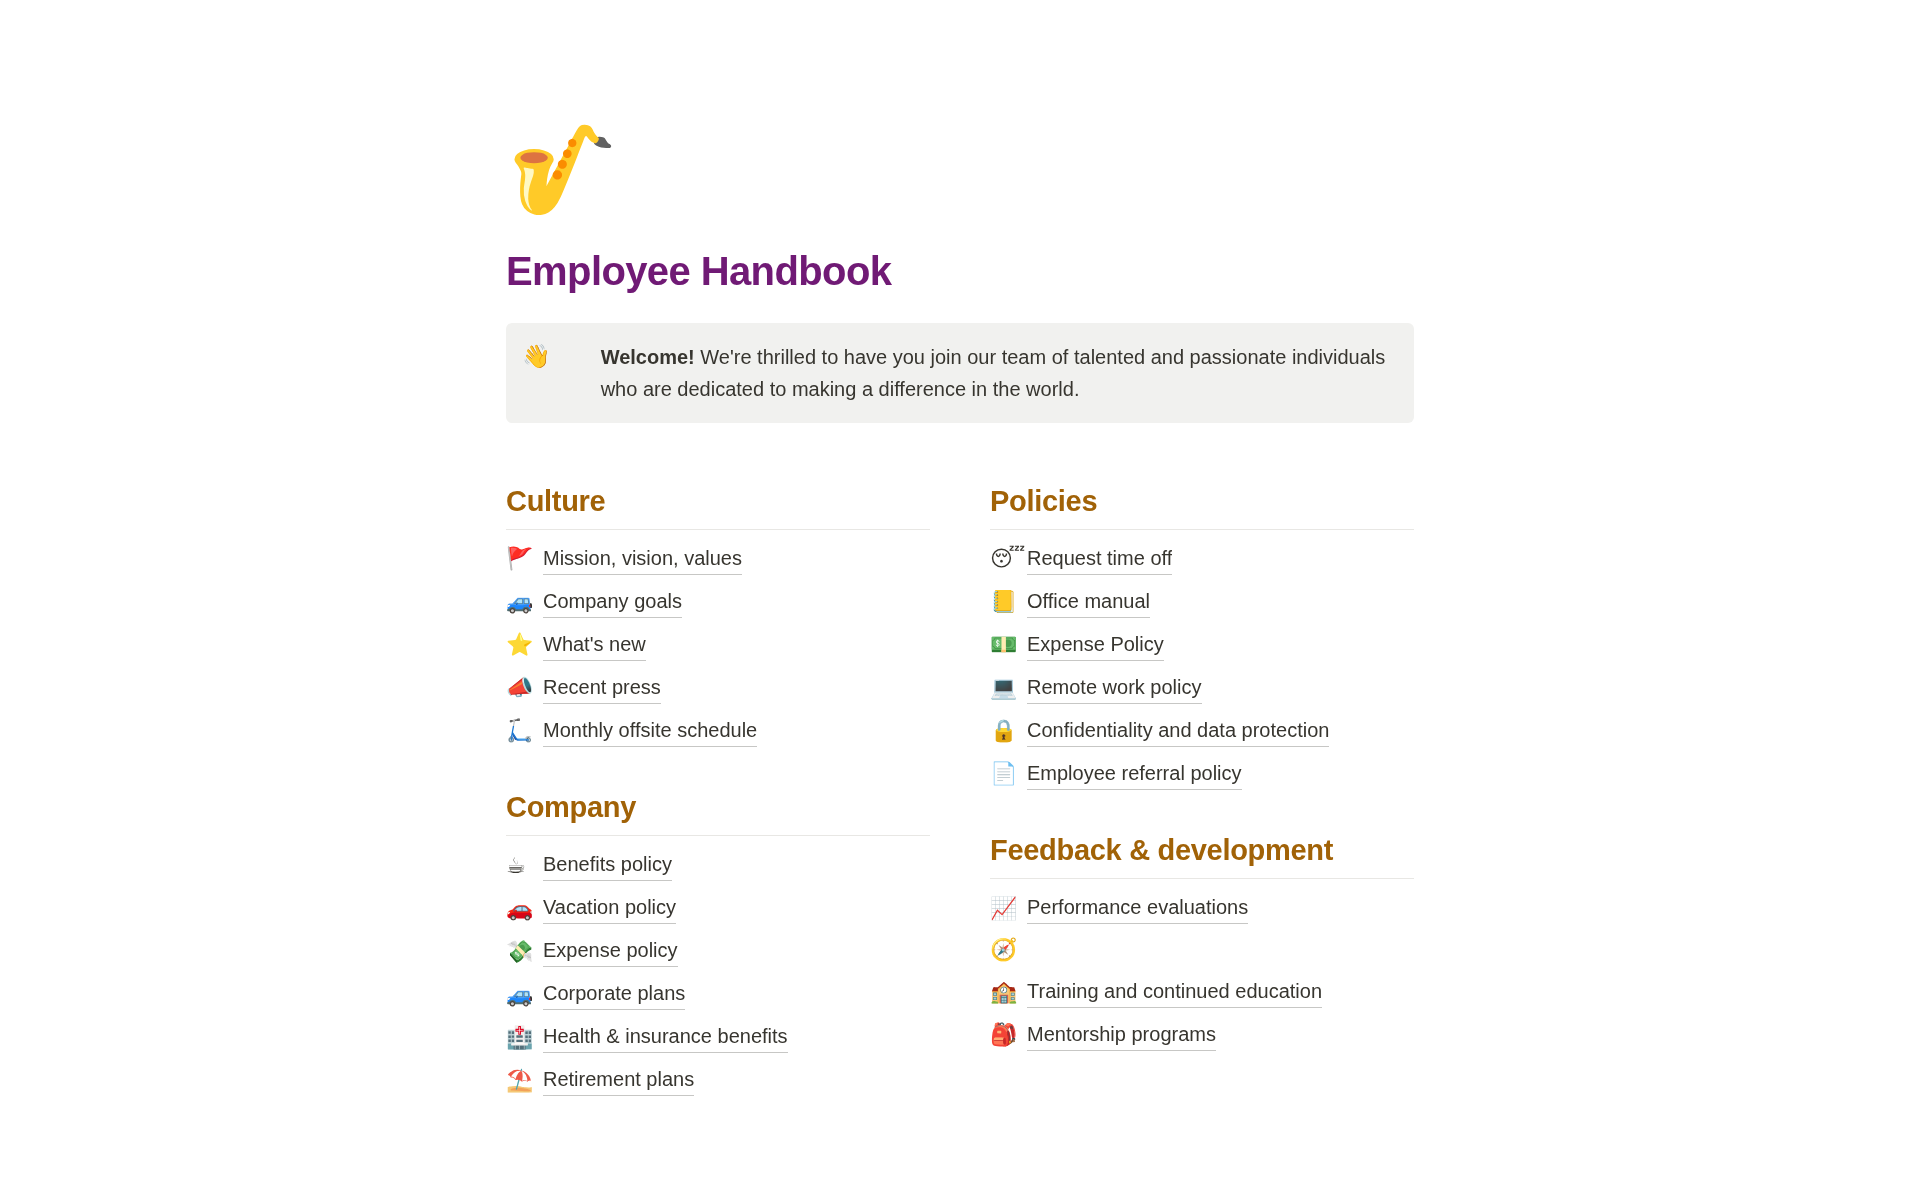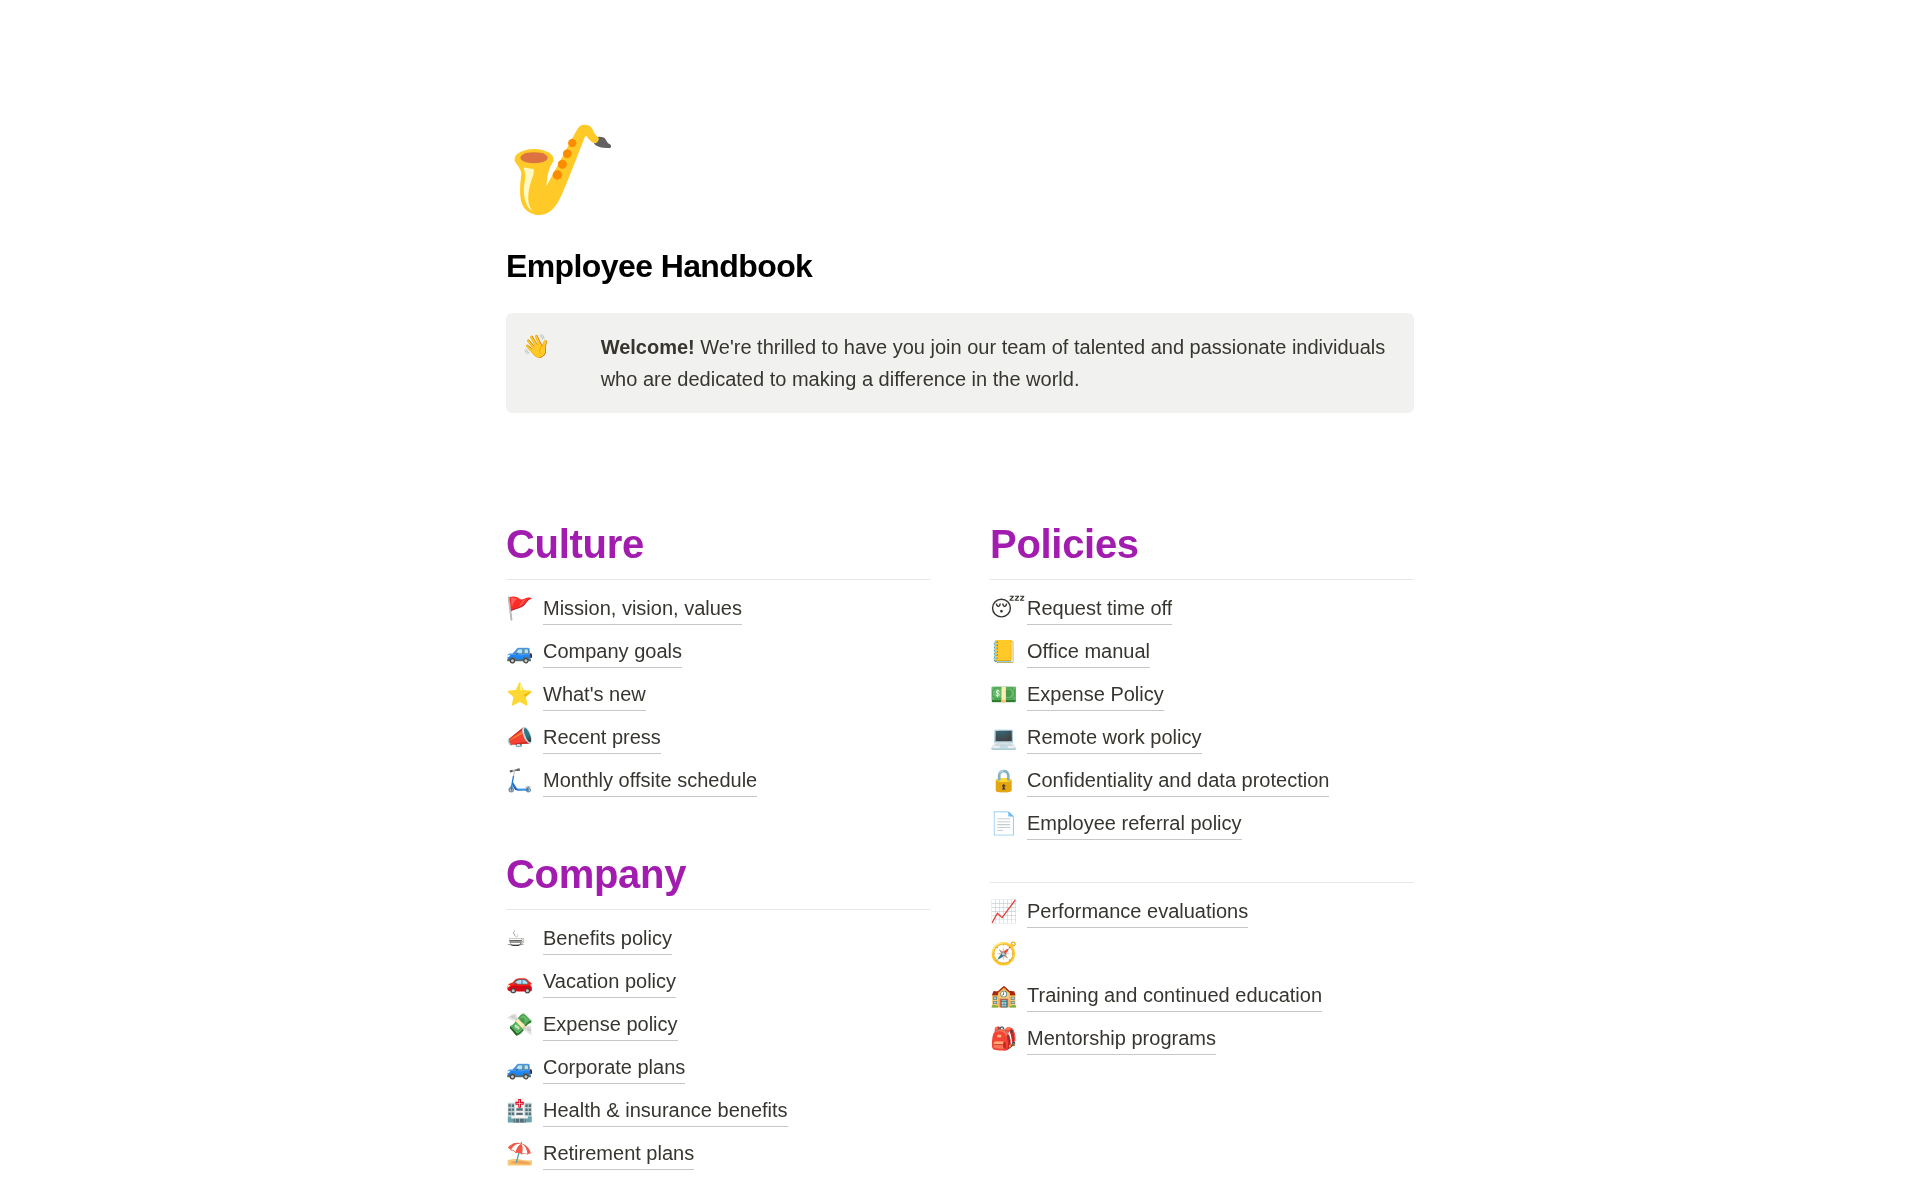--- a/index.html
+++ b/index.html
@@ -19,25 +19,25 @@
   .page-icon {
     font-size: 88px;
     line-height: 1.1;
     margin-left: 2px;
     display: inline-block;
     cursor: pointer;
   }
 
   .page-title {
     margin-top: 28px;
-    font-size: 32px;
+    font-size: 40px;
     line-height: 1.2;
     font-weight: 700;
     letter-spacing: -0.6px;
-    color: #000000;
+    color: #701a75;
   }
 
   .callout {
     margin-top: 28px;
     background: #f1f1ef;
     border-radius: 6px;
     padding: 18px 24px 18px 16px;
     display: flex;
     align-items: flex-start;
     gap: 16px;
@@ -59,26 +59,25 @@
     display: flex;
     gap: 60px;
     margin-top: 60px;
     padding-bottom: 120px;
   }
   .column { flex: 1 1 0; min-width: 0; }
 
   .section + .section { margin-top: 36px; }
 
   .section-title {
-    font-size: 40px;
+    font-size: 29px;
     line-height: 1.25;
     font-weight: 700;
-    color: #a21caf;
+    color: #a16207;
     letter-spacing: -0.3px;
-    margin-top: 46px;
   }
 
   .section-divider {
     height: 1px;
     background: #e8e7e4;
     margin: 10px 0 8px 0;
   }
 
   .link-row {
     display: flex;
@@ -206,20 +205,21 @@
           <span class="link-emoji">🔒</span>
           <span class="link-label">Confidentiality and data protection</span>
         </div>
         <div class="link-row">
           <span class="link-emoji">📄</span>
           <span class="link-label">Employee referral policy</span>
         </div>
       </div>
 
       <div class="section">
+        <h2 class="section-title">Feedback &amp; development</h2>
         <div class="section-divider"></div>
         <div class="link-row">
           <span class="link-emoji">📈</span>
           <span class="link-label">Performance evaluations</span>
         </div>
         <div class="link-row">
           <span class="link-emoji">🧭</span>
         </div>
         <div class="link-row">
           <span class="link-emoji">🏫</span>

